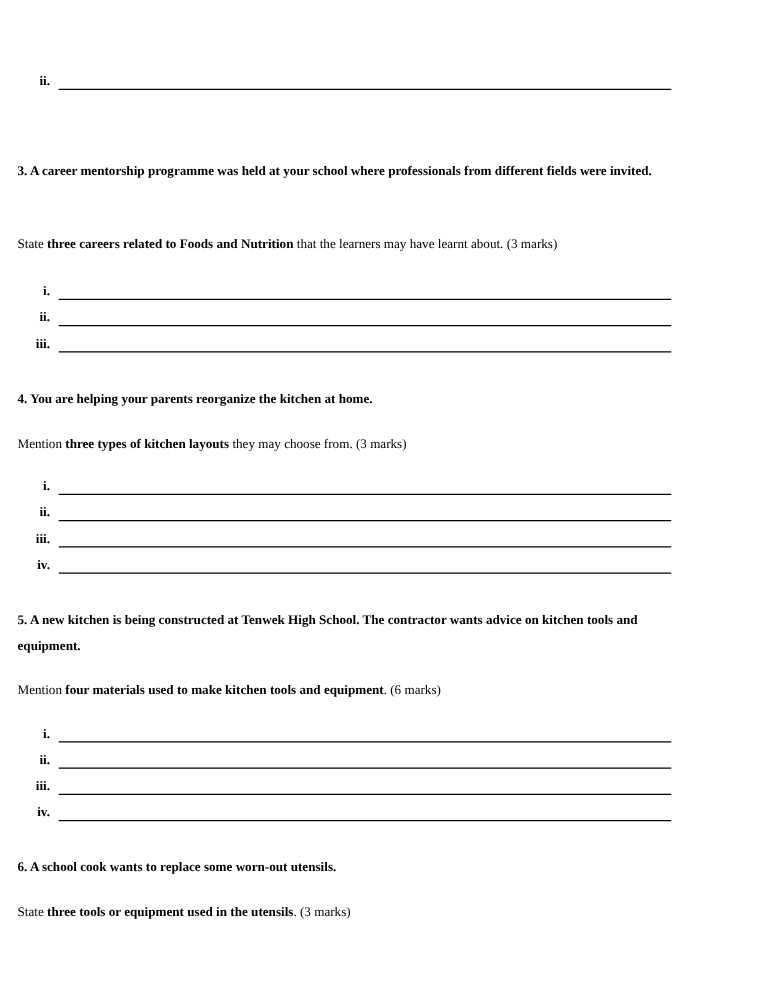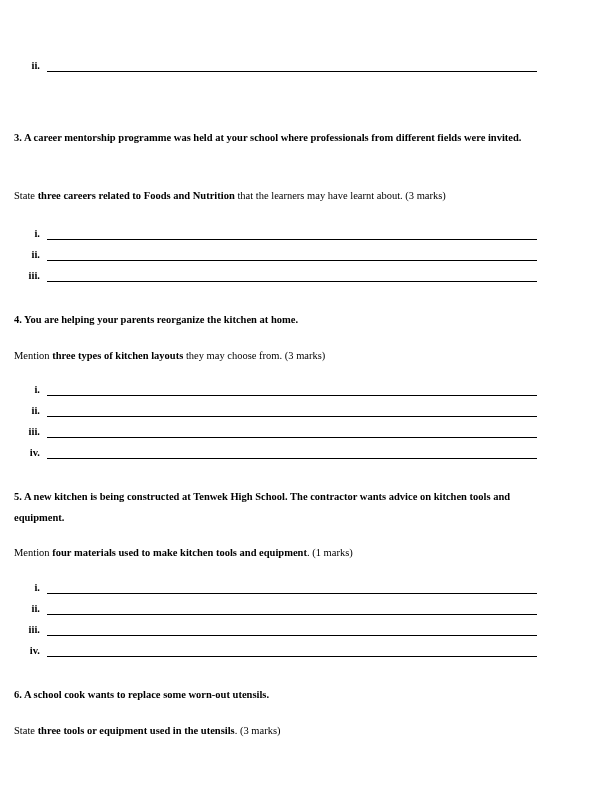--- a/index.html
+++ b/index.html
@@ -88,21 +88,21 @@
       </div>
       <div class="answer-row">
         <span class="numeral">iv.</span>
         <span class="line"></span>
       </div>
     </div>
   </section>
 
   <section class="s5">
     <p class="q-heading">5. A new kitchen is being constructed at Tenwek High School. The contractor wants advice on kitchen tools and equipment.</p>
-    <p class="q-prompt"><span>Mention </span><span class="b">four materials used to make kitchen tools and equipment</span><span>. (1 marks)</span></p>
+    <p class="q-prompt"><span>Mention </span><span class="b">four materials used to make kitchen tools and equipment</span><span>. (6 marks)</span></p>
     <div class="answers">
       <div class="answer-row">
         <span class="numeral">i.</span>
         <span class="line"></span>
       </div>
       <div class="answer-row">
         <span class="numeral">ii.</span>
         <span class="line"></span>
       </div>
       <div class="answer-row">

